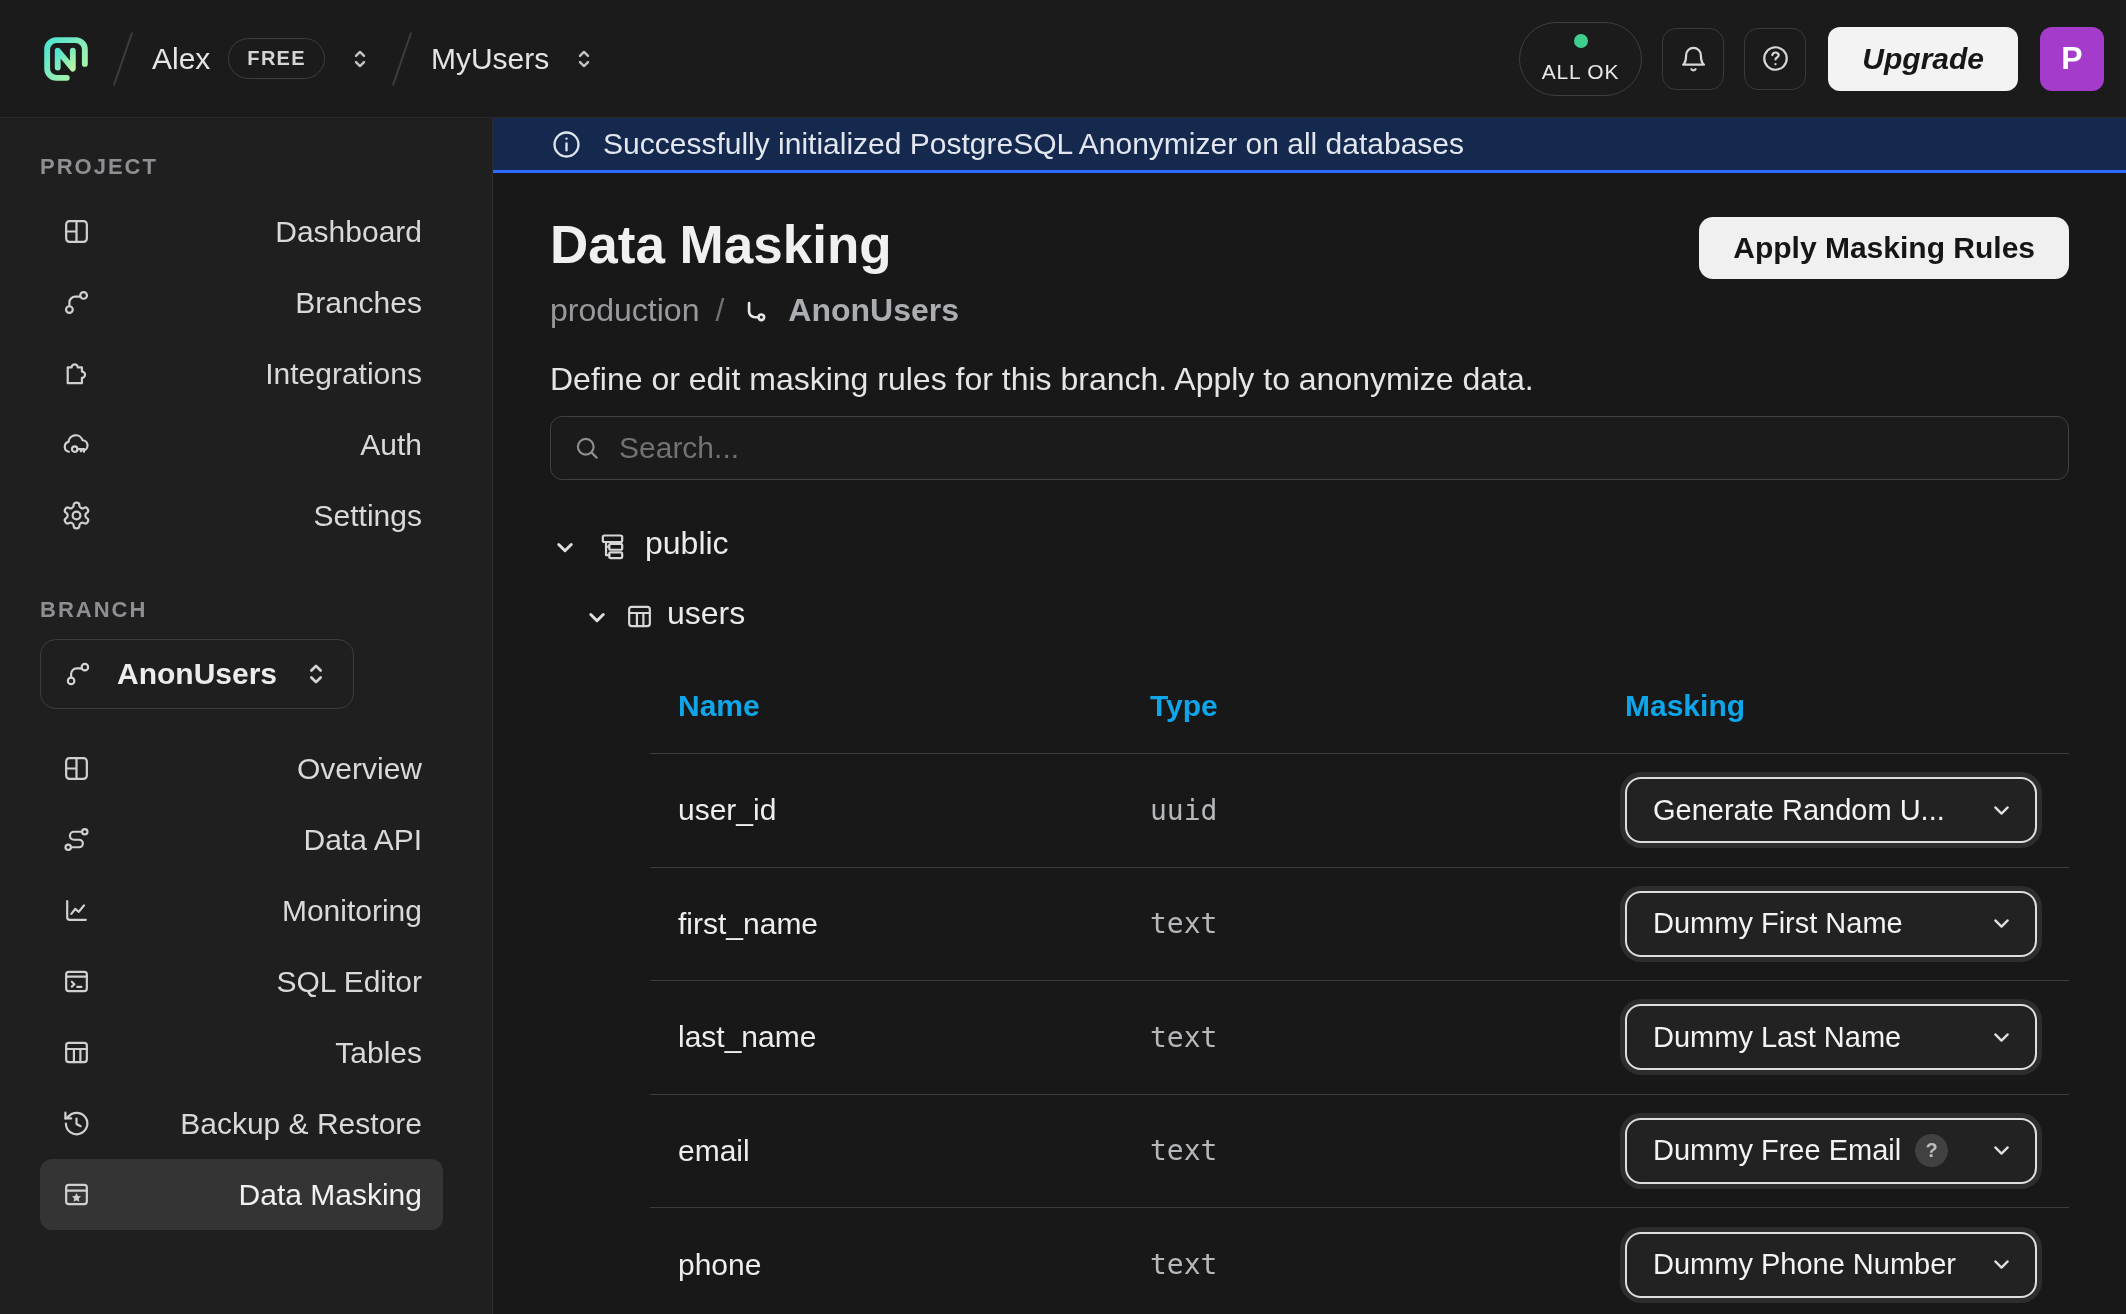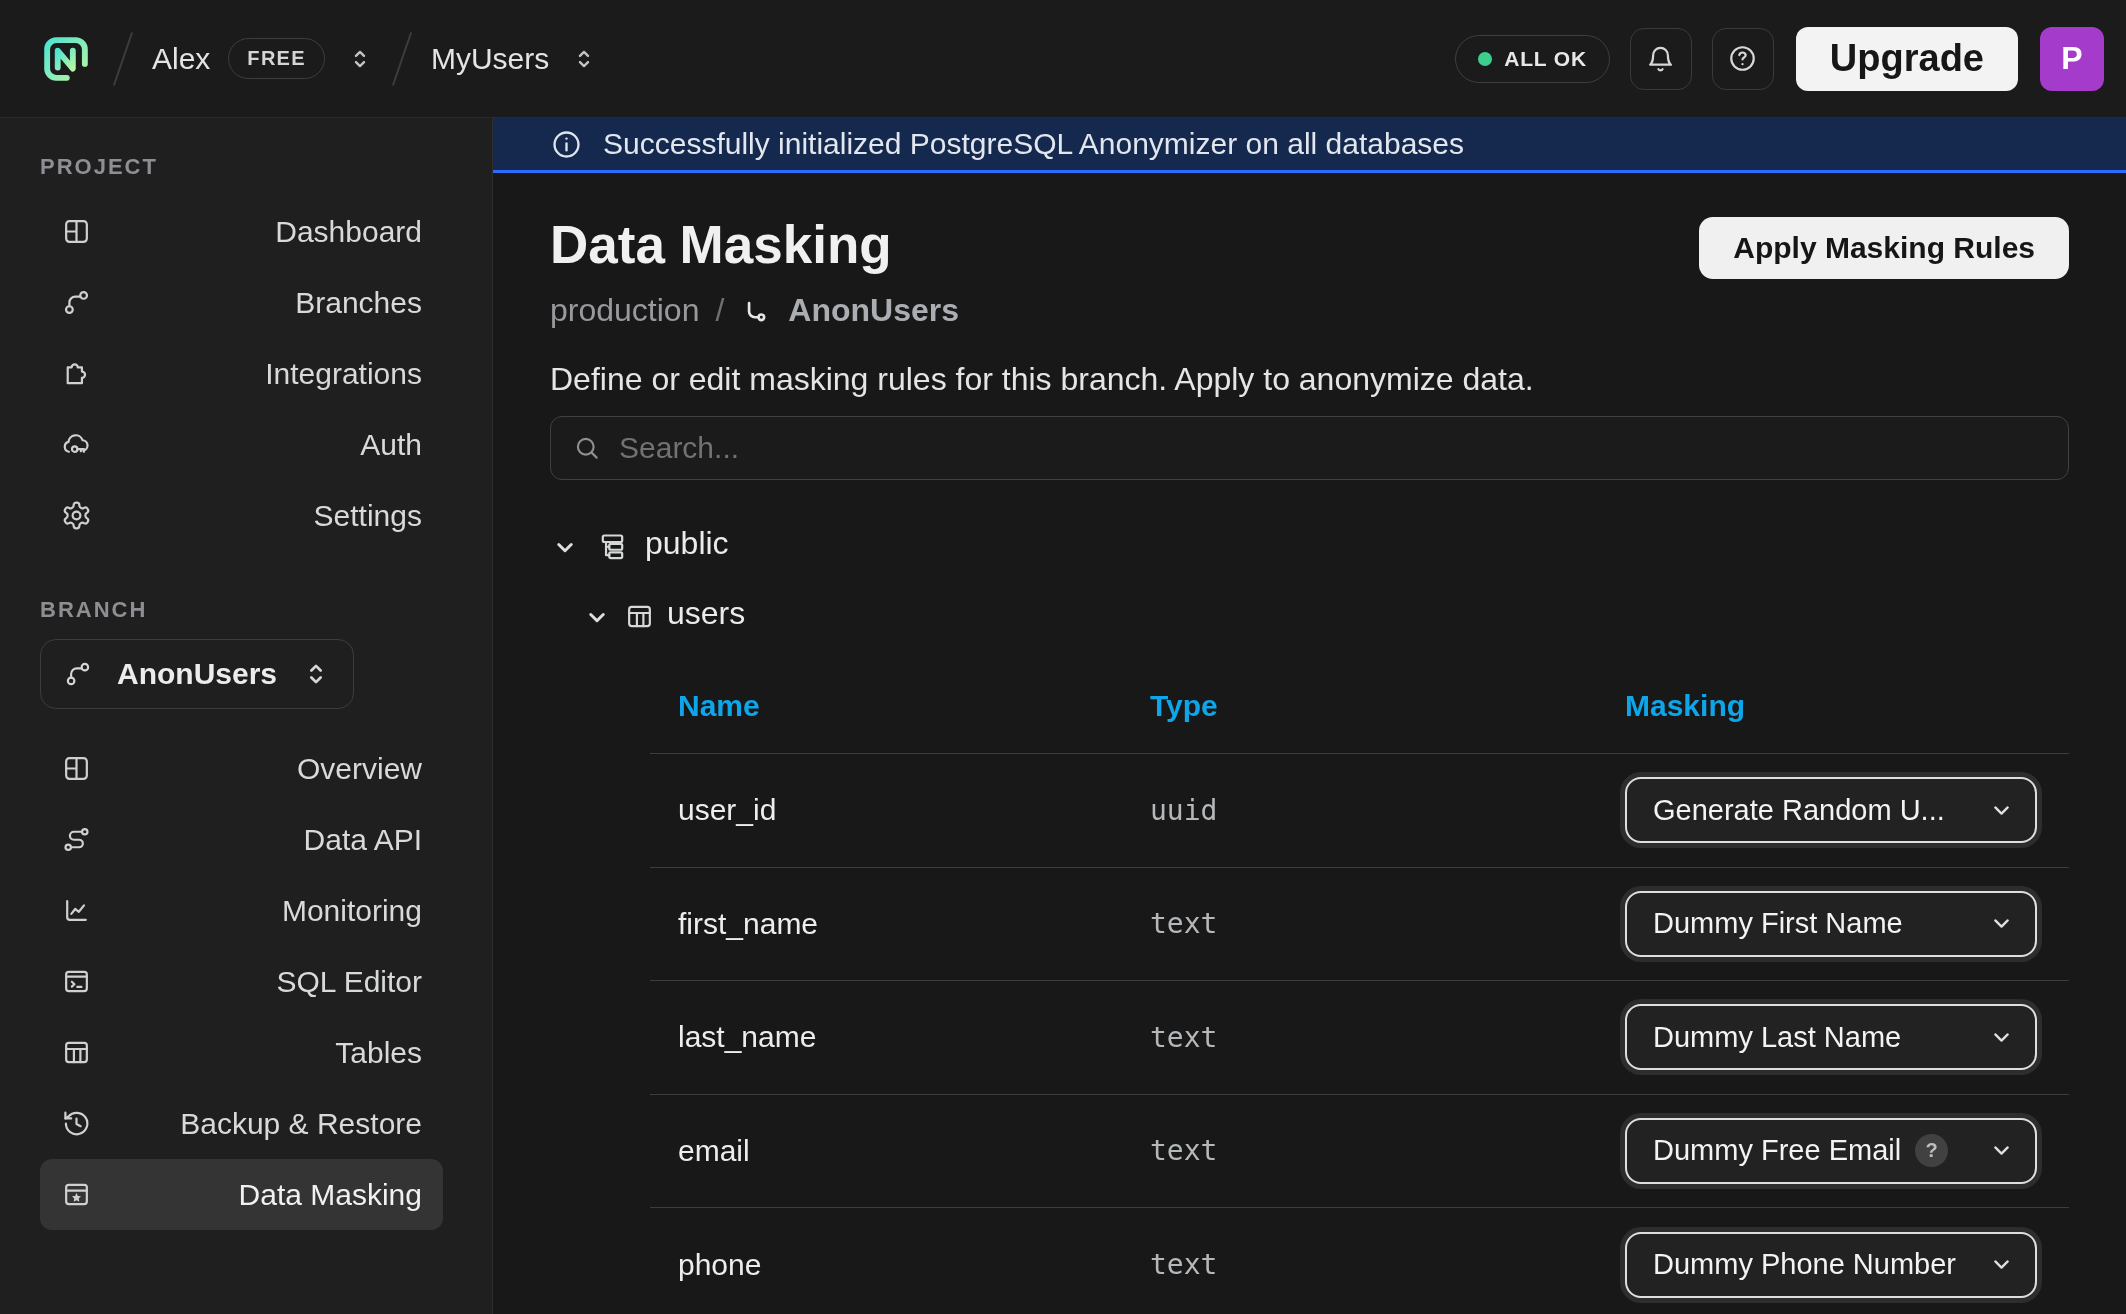--- a/index.html
+++ b/index.html
@@ -21,32 +21,32 @@
   .logo-box { width:54px; height:54px; display:flex; align-items:center; }
   .slash { width:2px; height:56px; background:#3d3d3d; transform:rotate(19deg); margin:0 28px; }
   .switcher { display:flex; align-items:center; gap:18px; cursor:pointer; }
   .switch-name { font-size:30px; color:#e3e4e5; }
   .pill {
     display:flex; align-items:center; gap:12px;
     border:1.5px solid #3e3e3e; border-radius:999px;
   }
   .plan-pill { padding:8px 18px; font-size:20px; font-weight:600; letter-spacing:1.3px; color:#d4d5d6; }
   .updown { color:#c3c4c6; margin-left:4px; }
-  .status-pill { padding:11px 22px; font-size:21px; font-weight:700; letter-spacing:0.8px; color:#e7e8e9; }
+  .status-pill { padding:11px 22px; font-size:21px; font-weight:400; letter-spacing:0.8px; color:#e7e8e9;flex-direction:column; }
   .status-dot { width:14px; height:14px; border-radius:50%; background:var(--accent-green,#3ecf8e); }
   .iconbtn {
     width:62px; height:62px; margin-left:20px;
     display:flex; align-items:center; justify-content:center;
     border:1.5px solid #3a3a3a; border-radius:14px; background:transparent;
     color:#d6d7d8; cursor:pointer;
   }
   .upgrade-btn {
     margin-left:22px; height:64px; padding:0 34px;
     background:#f3f3f3; color:#171717; border:none; border-radius:12px;
-    font-size:38px; font-weight:600; font-family:inherit; cursor:pointer;
+    font-size:30px; font-weight:600; font-family:inherit; cursor:pointer;font-style:italic;
   }
   .avatar {
     margin-left:22px; width:64px; height:64px; border-radius:12px;
     background:var(--avatar-purple,#a43bcb); color:#fff;
     display:flex; align-items:center; justify-content:center;
     font-size:32px; font-weight:600; cursor:pointer;
   }
 
   
   .shell { display:flex; height:1196px; }

